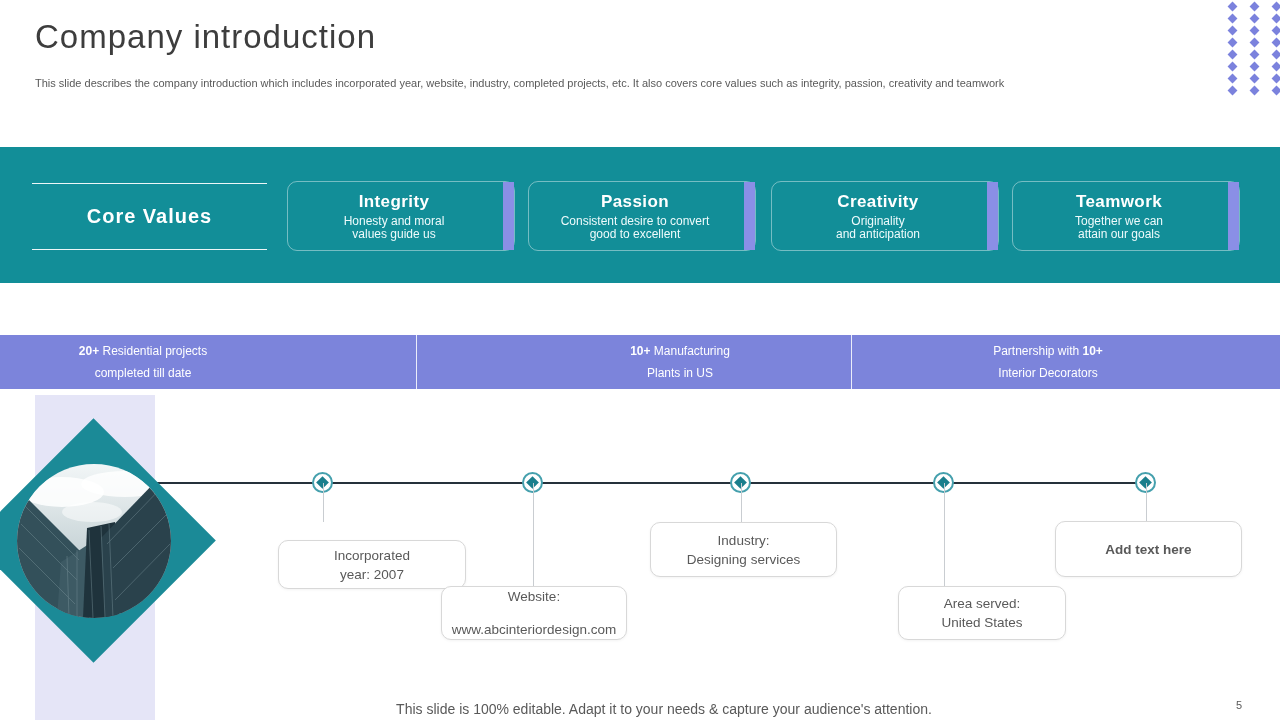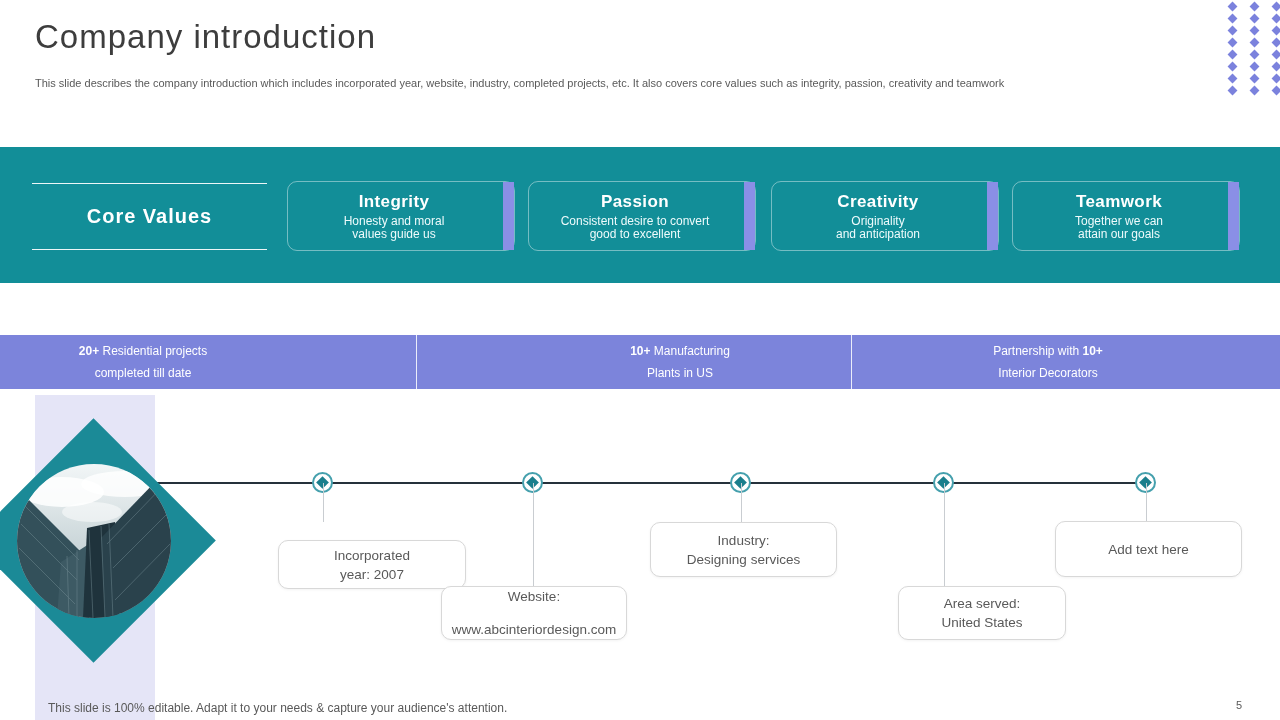--- a/index.html
+++ b/index.html
@@ -94,26 +94,26 @@
   .tcard {
     position:absolute; background:#fff; border:1px solid #d8d8d8; border-radius:10px;
     box-shadow:0 1px 3px rgba(0,0,0,.05);
     display:flex; flex-direction:column; align-items:center; justify-content:center;
     font-size:13.5px; line-height:19px; color:#595959; text-align:center;
   }
   .t1{left:230px; top:540px; width:188px; height:49px;margin-left:48px;}
   .t2{left:441px; top:586px; width:186px; height:54px;justify-content:space-between;}
   .t3{left:650px; top:522px; width:187px; height:55px;}
   .t4{left:850px; top:586px; width:168px; height:54px;margin-left:48px;}
-  .t5{left:1055px; top:521px; width:187px; height:56px;}
+  .t5{left:1055px; top:521px; width:187px; height:56px;font-weight:bold;}
 
   
   .footnote {
-    position:absolute; left:0; right:0; top:701px; 
-    font-size:12px; color:#595959;padding-left:48px;
+    position:absolute; left:0; right:0; top:701px; text-align:center;
+    font-size:14px; color:#595959;padding-left:48px;
   }
   .pagenum {
     position:absolute; right:38px; top:699px; font-size:11px; color:#595959;
   }
 </style>
 </head>
 <body>
 
 <div class="slide">
 

